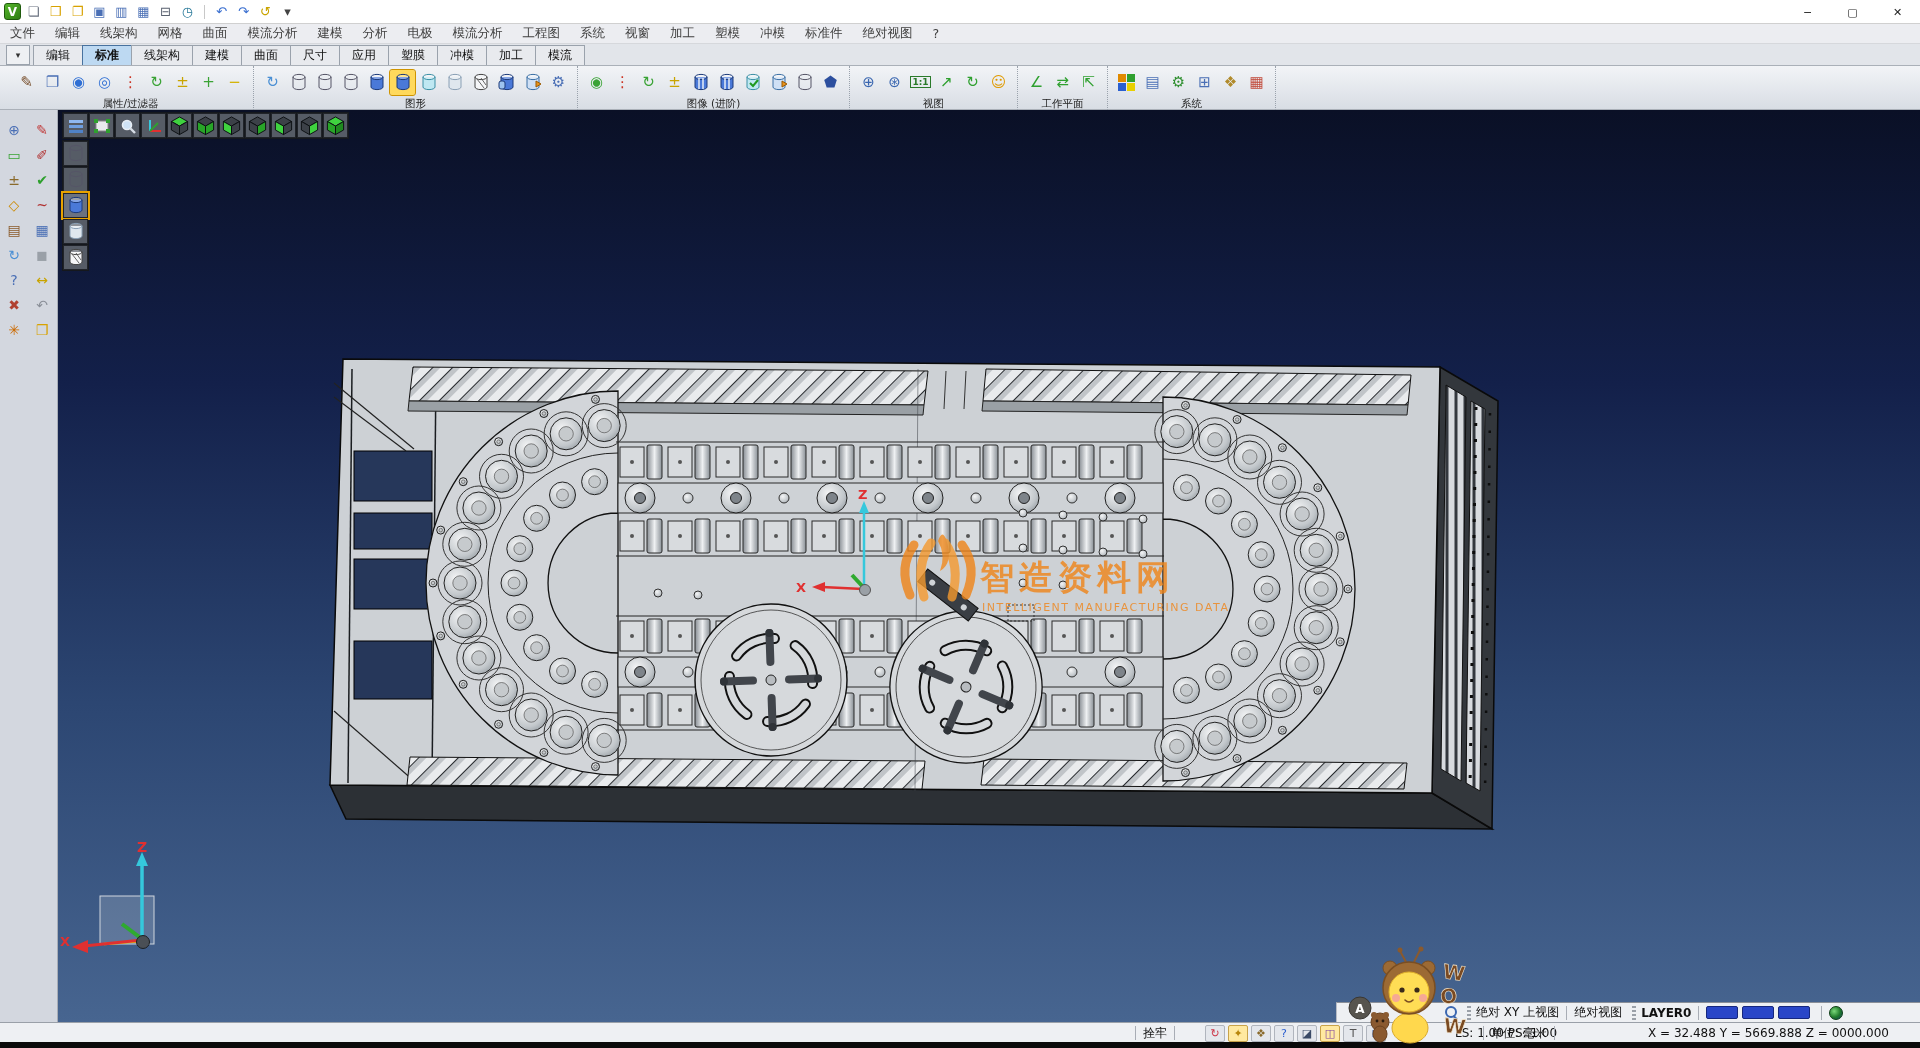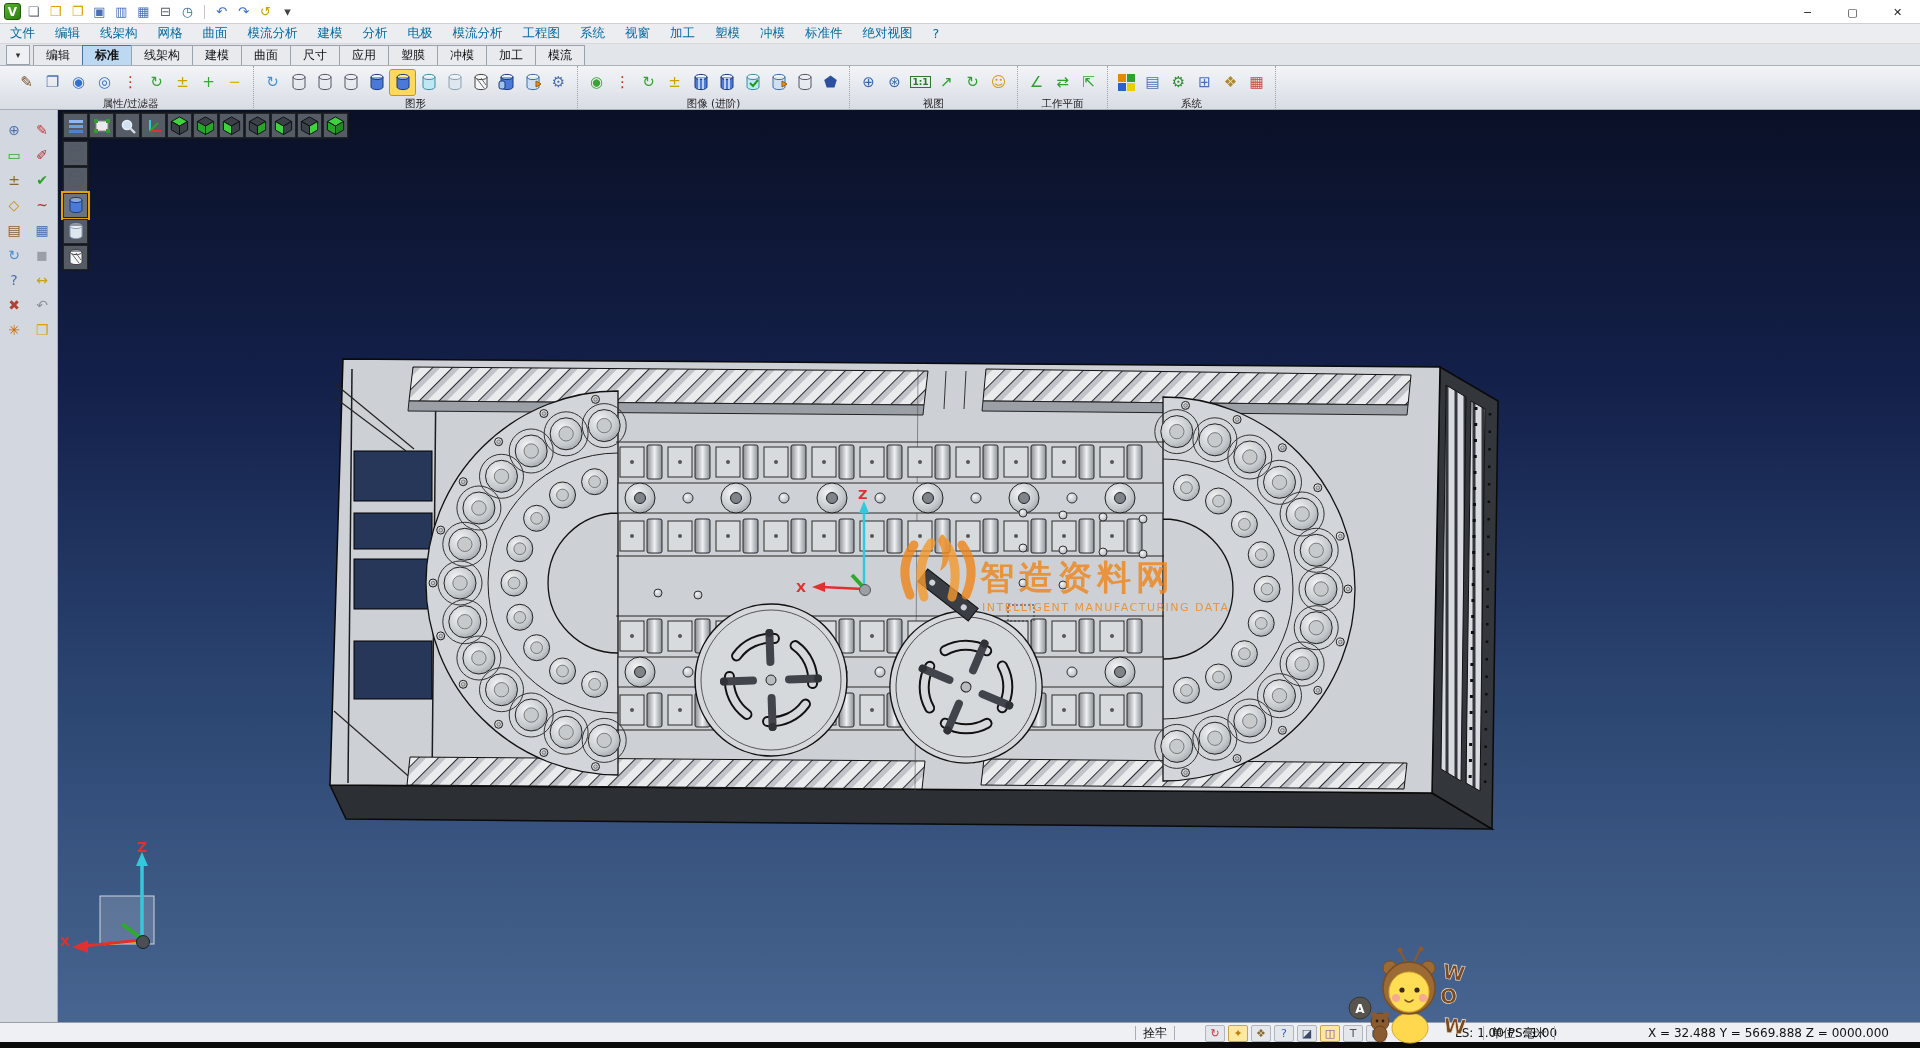--- a/index.html
+++ b/index.html
@@ -16,21 +16,21 @@
     color:#fff;font-weight:bold;font-size:12px;display:flex;align-items:center;justify-content:center;
     border-radius:3px;border:1px solid #1f5a0c;}
   .qat-sep{width:1px;height:14px;background:#c8c8c8;margin:0 4px;}
   .wintitle{position:absolute;left:0;right:0;text-align:center;font-size:12.5px;color:#222;pointer-events:none;}
   .winbtns{position:absolute;right:0;top:0;height:24px;display:flex;}
   .wb{width:45px;height:24px;display:flex;align-items:center;justify-content:center;
     font-size:11px;color:#222;}
 
   
   .menubar{position:absolute;left:0;top:24px;width:100%;height:20px;background:#ecedf1;
-    display:flex;align-items:center;font-size:12.5px;color:#0369a1;border-bottom:1px solid #d6d8dc;}
+    display:flex;align-items:center;font-size:12.5px;color:#404040;border-bottom:1px solid #d6d8dc;}
   .menu-item{padding:0 10px;height:100%;display:flex;align-items:center;cursor:default;}
 
   
   .tabbar{position:absolute;left:0;top:44px;width:100%;height:22px;background:#e2e5ea;
     display:flex;align-items:flex-end;font-size:12px;border-bottom:1px solid #aab0b8;}
   .tab-caret{width:24px;height:20px;display:flex;align-items:center;justify-content:center;
     border:1px solid #9aa2ac;background:#eef0f3;margin:0 3px 0 6px;font-size:9px;color:#333;}
   .tab{height:20px;display:flex;align-items:center;padding:0 12px;border:1px solid #9aa2ac;
     border-bottom:none;background:#e8eaee;color:#111;margin-right:-1px;}
   .tab.active{background:#bdd9f2;border-color:#48729f;font-weight:bold;}
@@ -1047,20 +1047,35 @@
     <polygon points="84,14 78,28 90,28" fill="#35c8dc"></polygon>
     <text x="79" y="14" font-size="14" fill="#e03030" font-weight="bold">Z</text>
     <line x1="84" y1="103" x2="46" y2="106" stroke="#e8d000" stroke-width="2.5"></line>
     <line x1="84" y1="102" x2="26" y2="108" stroke="#e03030" stroke-width="3"></line>
     <polygon points="14,109 30,102 30,115" fill="#e03030"></polygon>
     <text x="2" y="108" font-size="13" fill="#e03030" font-weight="bold">X</text>
     <line x1="84" y1="101" x2="64" y2="86" stroke="#2faa2f" stroke-width="4"></line>
     <circle cx="85" cy="104" r="6.5" fill="#4a4f55" stroke="#1c1f22" stroke-width="1"></circle>
   </svg>
 
+  <div class="statusbar-right">
+    <div class="magicon"></div>
+    <div class="grip"></div>
+    <span>绝对 XY 上视图</span>
+    <div class="ssep"></div>
+    <span>绝对视图</span>
+    <div class="grip" style="margin-left:10px;"></div>
+    <span style="font-weight:bold;">LAYER0</span>
+    <div class="ssep"></div>
+    <div class="swatch" style="background: rgb(41, 70, 200);"></div>
+    <div class="swatch" style="background: rgb(41, 70, 200);"></div>
+    <div class="swatch" style="background: rgb(41, 70, 200);"></div>
+    <div class="ssep"></div>
+    <div class="globe"></div>
+  </div>
 
   <div class="statusbar-bottom">
     <div class="sb-item" style="left:1128px;">
       <div class="ssep"></div>
       <span class="label">拴牢</span>
       <div class="ssep"></div>
     </div>
     <div class="sb-item" id="sb-icons" style="left:1205px;">
         <div class="mini-btn" style="color: rgb(204, 51, 68);">↻</div>
         <div class="mini-btn yellow" style="color: rgb(184, 134, 11);">✦</div>

